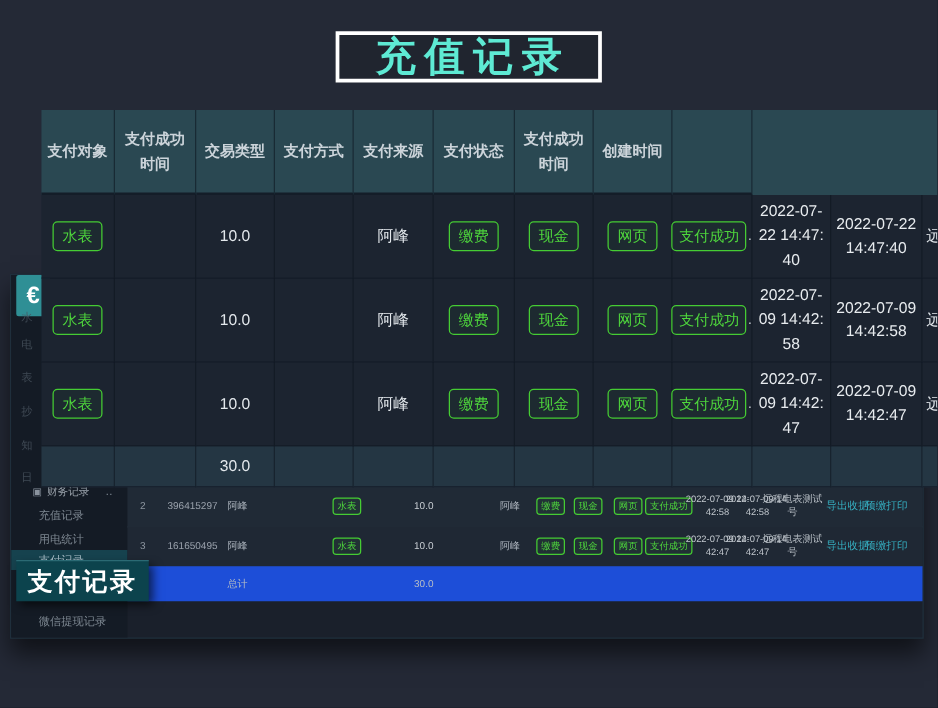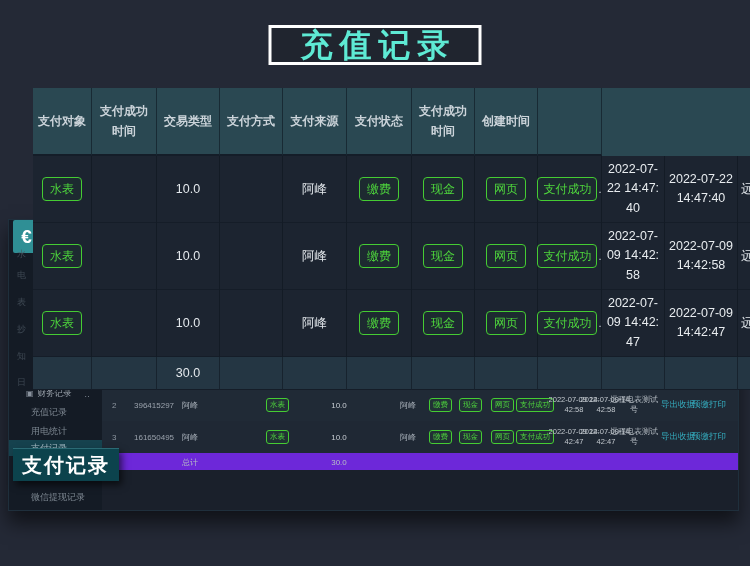--- a/index.html
+++ b/index.html
@@ -82,21 +82,21 @@
     width:54px;text-align:center;word-break:break-all;white-space:normal !important;
     font-size:7.5px;line-height:1.35;color:#c2c8ce;
   }
   .bd1{left:445px;}
   .bd2{left:477px;}
   .bremark{left:507px;width:50px;text-align:center;white-space:normal !important;line-height:1.3;color:#b4bbc2;}
   .blink{color:#35aec0;font-size:8.5px;cursor:pointer;}
   .bl1{left:559px;}
   .bl2{left:590px;}
   .bgsum{
-    position:absolute;left:93px;right:0;top:233px;height:17px;background:#6d28d9;
+    position:absolute;left:93px;right:0;top:233px;height:28px;background:#1d4ed8;
     font-size:8px;color:#b7bec5;padding-left:36px;
   }
   .bgsum span{position:absolute;top:50%;transform:translateY(-50%);}
   .bgsum .slabel{left:80px;}
   .bgsum .samt{left:219px;width:36px;text-align:center;}
 
   
   .main-table{
     position:absolute;left:33px;top:88px;width:717px;height:302px;overflow:hidden;z-index:20;
   }

